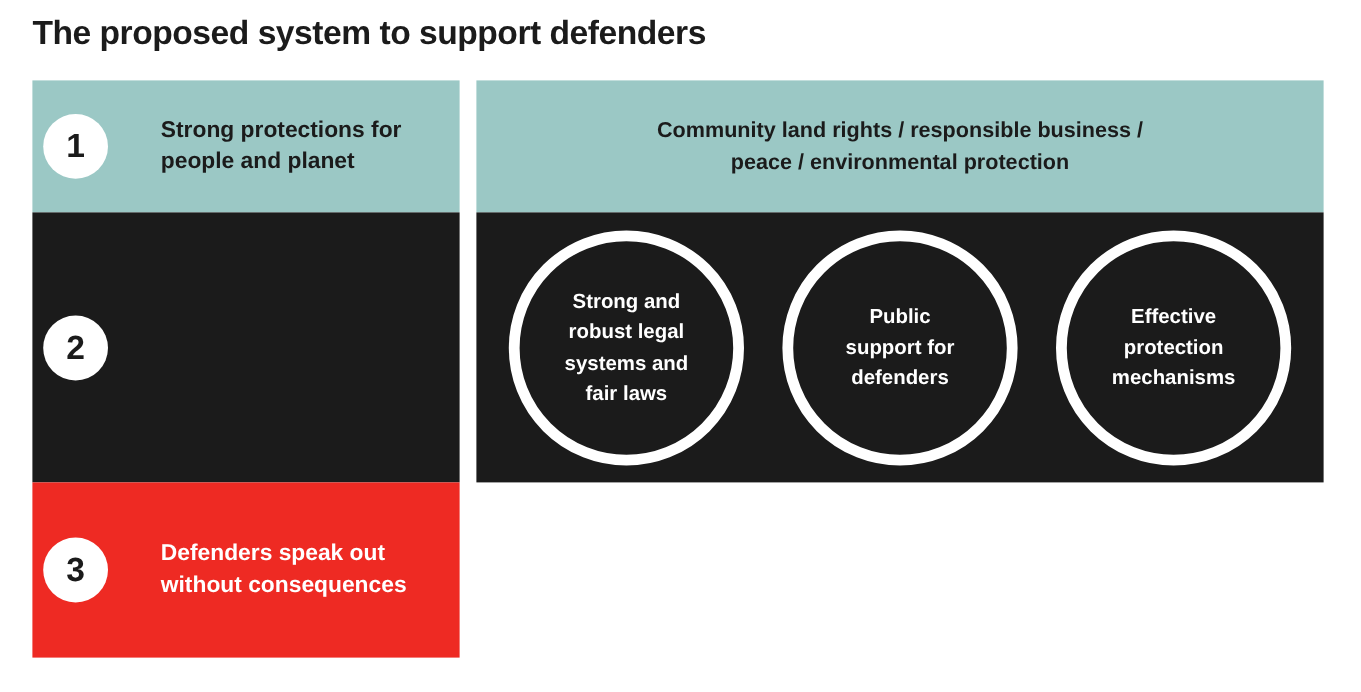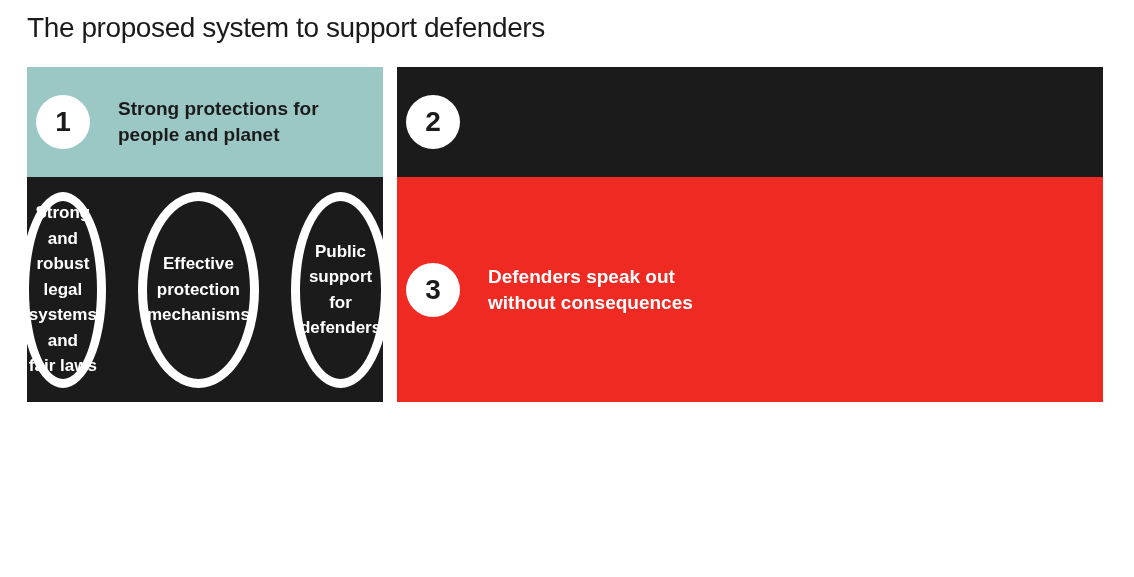--- a/index.html
+++ b/index.html
@@ -16,21 +16,21 @@
     width: 1134px;
     height: 577px;
     background: #ffffff;
   }
   .title {
     position: absolute;
     left: 27px;
     top: 12px;
     margin: 0;
     font-size: 28px;
-    font-weight: normal;
+    font-weight: bold;
     letter-spacing: -0.4px;
     color: #1b1b1b;
   }
   .grid {
     position: absolute;
     left: 27px;
     top: 67px;
     display: grid;
     grid-template-columns: 356px 706px;
     grid-template-rows: 110px 225px 146px;
@@ -57,21 +57,21 @@
     align-items: center;
     justify-content: center;
   }
   .num-badge span {
     font-size: 28px;
     font-weight: bold;
     color: #1b1b1b;
     line-height: 1;
   }
   .pillar-label {
-    margin-left: 28px;
+    margin-left: 44px;
     font-size: 19px;
     font-weight: bold;
     line-height: 1.35;
     white-space: pre-line;
   }
   .dark-text  { color: #1b1b1b; }
   .white-text { color: #ffffff; }
 
   .outcome-cell {
     display: flex;
@@ -120,42 +120,46 @@
 
   <div class="grid">
 
     <div class="cell teal left-cell">
       <div class="num-badge">
         <span>1</span>
       </div>
       <div class="pillar-label dark-text">Strong protections for
 people and planet</div>
     </div>
+    <div class="cell teal outcome-cell">
+      <div class="outcome-text dark-text">Community land rights / responsible business /
+peace / environmental protection</div>
+    </div>
 
     <div class="cell black left-cell">
       <div class="num-badge">
         <span>2</span>
       </div>
     </div>
     <div class="cell black rings-cell">
       <div class="ring">
         <div class="ring-text">Strong and
 robust legal
 systems and
 fair laws</div>
       </div>
       <div class="ring">
+        <div class="ring-text">Public
+support for
+defenders</div>
+      </div>
+      <div class="ring">
         <div class="ring-text">Effective
 protection
 mechanisms</div>
-      </div>
-      <div class="ring">
-        <div class="ring-text">Public
-support for
-defenders</div>
       </div>
     </div>
 
     <div class="cell red left-cell">
       <div class="num-badge">
         <span>3</span>
       </div>
       <div class="pillar-label white-text">Defenders speak out
 without consequences</div>
     </div>

